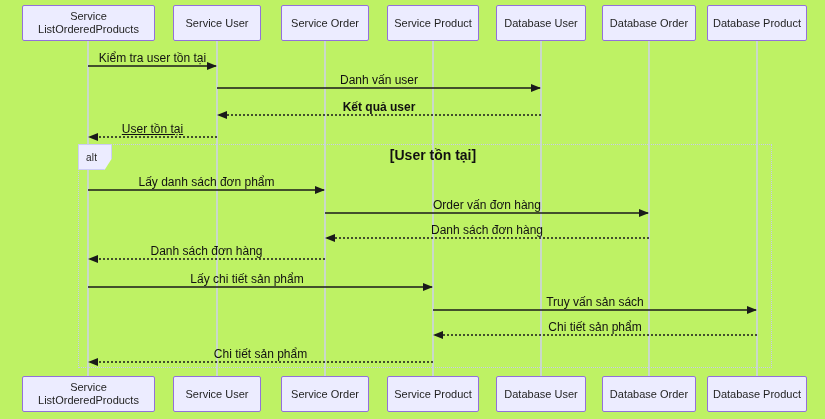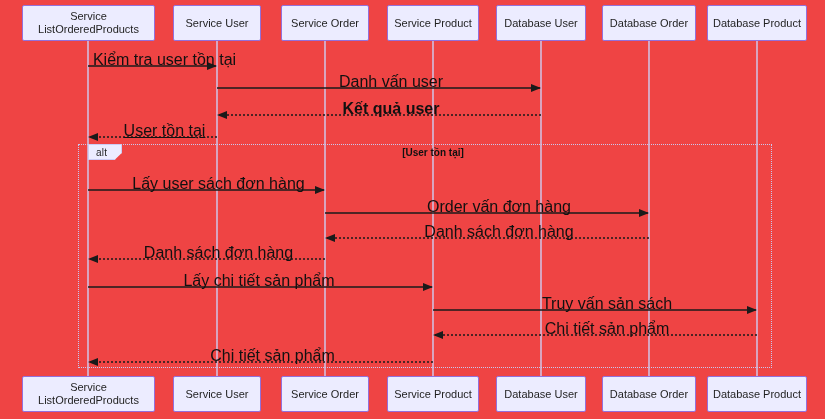--- a/index.html
+++ b/index.html
@@ -9,21 +9,21 @@
   }
   body {
     font-family: "Liberation Sans", sans-serif;
     -webkit-font-smoothing: antialiased;
   }
   #diagram {
     position: relative;
     width: 825px;
     height: 419px;
     overflow: hidden;
-    background: #ef4444;
+    background: #bef264;
   }
   #svg-layer {
     position: absolute;
     left: 0;
     top: 0;
     width: 825px;
     height: 419px;
   }
   .actor-box {
     position: absolute;
@@ -35,41 +35,40 @@
     align-items: center;
     justify-content: center;
     font-size: 11px;
     color: #1f1f1f;
     line-height: 1.15;
     text-align: center;
     padding: 0 4px;
   }
   .msg-label {
     position: absolute;
-    font-size: 16px;
+    font-size: 12px;
     color: #111111;
     white-space: nowrap;
     transform: translateX(-50%);
-    margin-left: 12px;
   }
   .alt-tag {
     position: absolute;
     box-sizing: border-box;
     background: #ECECFF;
     border: 1px solid #ccccf5;
     font-size: 10px;
     color: #1f1f1f;
     display: flex;
     align-items: center;
     padding-left: 7px;
     letter-spacing: .2px;
   }
   .alt-cond {
     position: absolute;
-    font-size: 10px;
+    font-size: 14px;
     font-weight: bold;
     color: #111111;
     white-space: nowrap;
     transform: translateX(-50%);
   }
   .alt-frame {
     position: absolute;
     box-sizing: border-box;
     border: 1px dotted #c8c8f0;
     background: transparent;
@@ -156,31 +155,31 @@
       </div>
       <div class="actor-box" style="left: 602px; top: 376px; width: 94px; height: 36px;">
         <span>Database Order</span>
       </div>
       <div class="actor-box" style="left: 707px; top: 376px; width: 100px; height: 36px;">
         <span>Database Product</span>
       </div>
     </div>
 
   <div class="alt-frame" id="alt-frame" style="left: 78px; top: 144px; width: 694px; height: 224px;"></div>
-  <div class="alt-tag" id="alt-tag" style="left: 88px; top: 144px; width: 34px; height: 16px; clip-path: polygon(0px 0px, 100% 0px, 100% 55%, 78% 100%, 0px 100%);">
+  <div class="alt-tag" id="alt-tag" style="left: 78px; top: 144px; width: 34px; height: 26px; clip-path: polygon(0px 0px, 100% 0px, 100% 55%, 78% 100%, 0px 100%);">
     <span>alt</span>
   </div>
   <div class="alt-cond" id="alt-cond" style="left: 433px; top: 147px;">[User tồn tại]</div>
 
   <div id="labels-layer">
       <div class="msg-label" style="left: 152.5px; top: 51px;">Kiểm tra user tồn tại</div>
       <div class="msg-label" style="left: 379px; top: 73px;">Danh vấn user</div>
       <div class="msg-label" style="left: 379px; top: 100px; font-weight: bold;">Kết quả user</div>
       <div class="msg-label" style="left: 152.5px; top: 122px; text-decoration: underline;">User tồn tại</div>
-      <div class="msg-label" style="left: 206.5px; top: 175px;">Lấy user sách đơn hàng</div>
+      <div class="msg-label" style="left: 206.5px; top: 175px;">Lấy danh sách đơn phẩm</div>
       <div class="msg-label" style="left: 487px; top: 198px;">Order vấn đơn hàng</div>
       <div class="msg-label" style="left: 487px; top: 223px;">Danh sách đơn hàng</div>
       <div class="msg-label" style="left: 206.5px; top: 244px;">Danh sách đơn hàng</div>
       <div class="msg-label" style="left: 247px; top: 272px;">Lấy chi tiết sản phẩm</div>
       <div class="msg-label" style="left: 595px; top: 295px;">Truy vấn sản sách</div>
       <div class="msg-label" style="left: 595px; top: 320px;">Chi tiết sản phẩm</div>
       <div class="msg-label" style="left: 260.5px; top: 347px;">Chi tiết sản phẩm</div>
     </div>
 </div>
 

